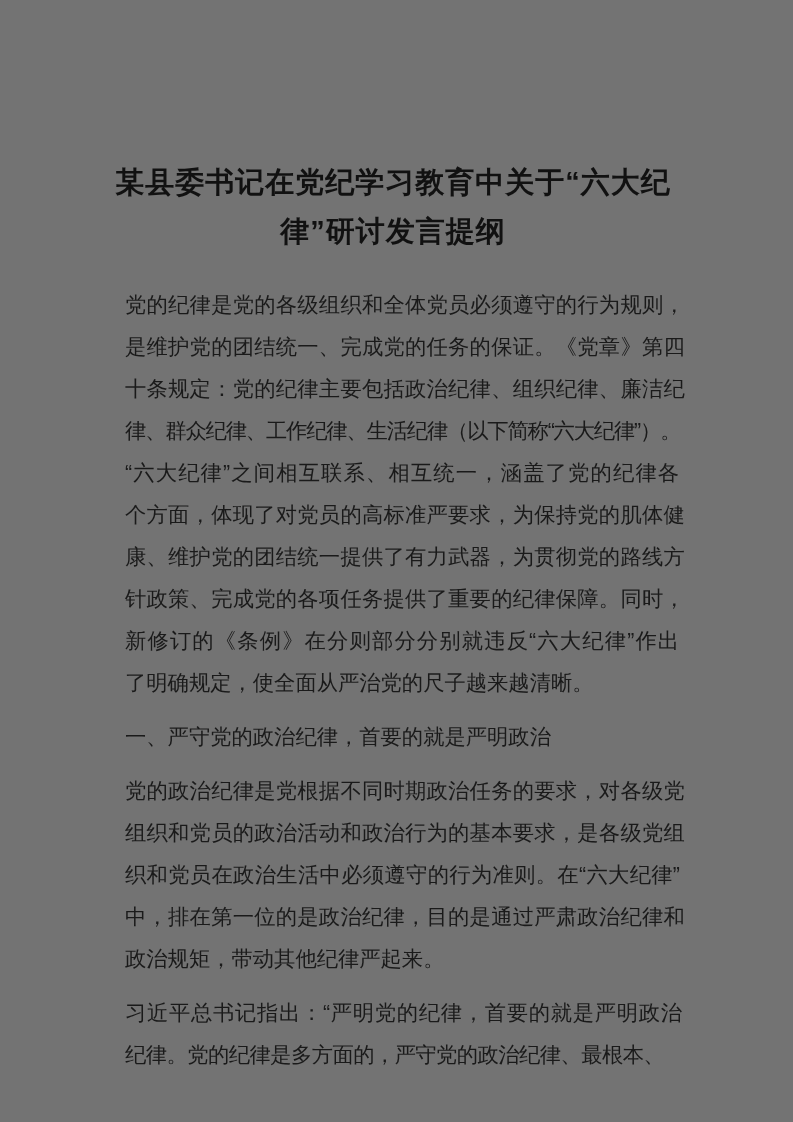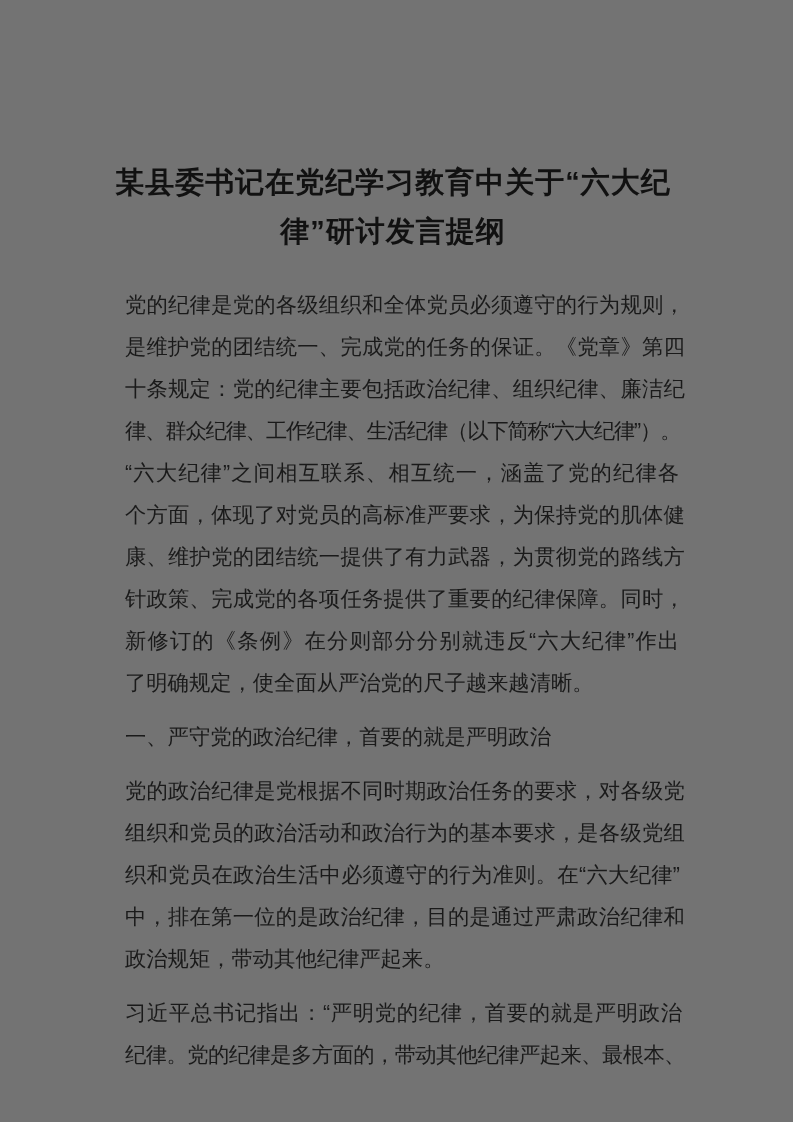--- a/index.html
+++ b/index.html
@@ -78,17 +78,17 @@
         </div>
         <div class="block paragraph">
           <div class="line fit"><span style="letter-spacing: 0.241587px;">党的政治纪律是党根据不同时期政治任务的要求，对各级党</span></div>
           <div class="line fit"><span style="letter-spacing: 0.241587px;">组织和党员的政治活动和政治行为的基本要求，是各级党组</span></div>
           <div class="line fit"><span style="letter-spacing: 0.321181px;">织和党员在政治生活中必须遵守的行为准则。在“六大纪律”</span></div>
           <div class="line fit"><span style="letter-spacing: 0.241587px;">中，排在第一位的是政治纪律，目的是通过严肃政治纪律和</span></div>
           <div class="line"><span>政治规矩，带动其他纪律严起来。</span></div>
         </div>
         <div class="block paragraph">
           <div class="line fit"><span style="letter-spacing: 0.697115px;">习近平总书记指出：“严明党的纪律，首要的就是严明政治</span></div>
-          <div class="line fit"><span style="letter-spacing: -0.556134px;">纪律。党的纪律是多方面的，带动其他纪律严起来、最根本、</span></div>
+          <div class="line fit"><span style="letter-spacing: -0.556134px;">纪律。党的纪律是多方面的，严守党的政治纪律、最根本、</span></div>
         </div>
       </div>
   </div>
 </div>
 
 </body></html>

